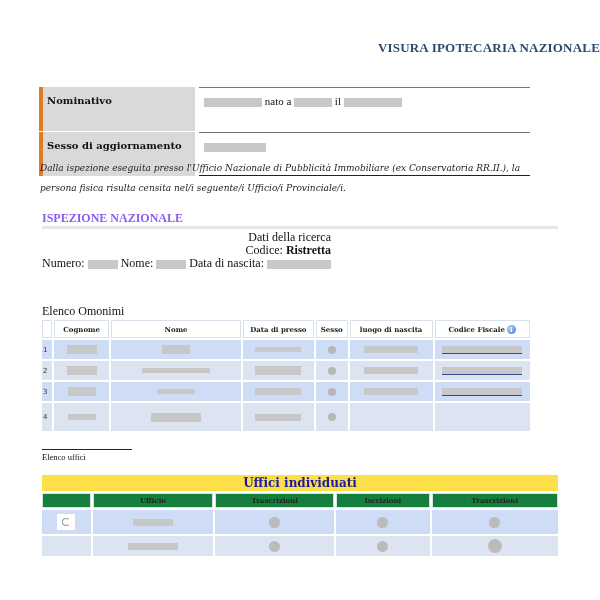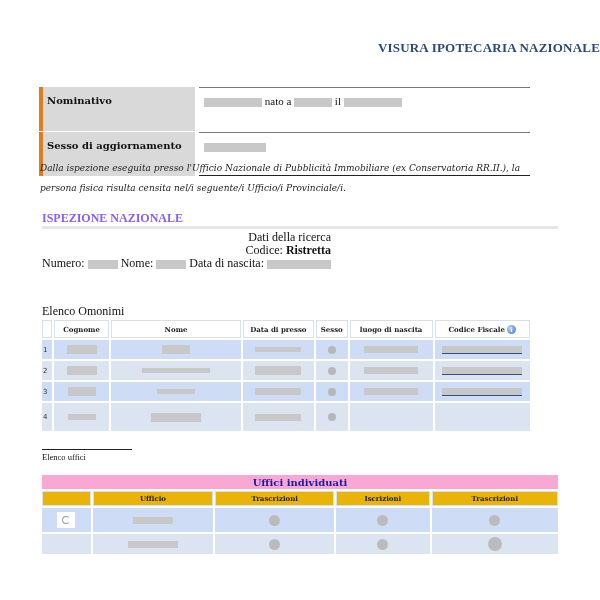--- a/index.html
+++ b/index.html
@@ -30,22 +30,22 @@
   table.omon tr.r-b td { background:#dce4f2; }
   table.omon tr.tall td { height:26px; }
   table.omon td.num { text-align:left; padding-left:1px; width:8px; }
   .dot { display:inline-block; width:8px; height:8px; border-radius:50%; background:#b7b7b7; vertical-align:middle; }
   .link-redact { display:inline-block; width:80px; height:7px; background:#c8c8c8; border-bottom:1.5px solid #2d4f8a; vertical-align:middle; }
   .info-icon { display:inline-block; width:9px; height:9px; border-radius:50%; background:radial-gradient(circle at 35% 35%, #b9d4ff, #3a6fc7); color:#fff; font-size:6px; line-height:9px; text-align:center; vertical-align:top; margin-left:2px; font-weight:bold; }
 
   .uff-line { position:absolute; top:449px; left:42px; width:90px; border-top:1px solid #222; }
   .uff-title { position:absolute; top:452px; left:42px; font-family:"Liberation Serif", serif; font-size:8.5px; color:#111; }
   table.uffici { position:absolute; top:473px; left:40px; width:520px; border-collapse:separate; border-spacing:2px 2px; font-family:"DejaVu Serif", serif; font-size:7px; }
-  table.uffici th.cap { background:#f9a8d4; color:#1a1aa6; font-weight:bold; height:12px; font-size:10px; }
-  table.uffici th.h { background:#eab308; border:1px solid #d8e0ec; height:11px; color:#222; font-weight:bold; }
+  table.uffici th.cap { background:#fde047; color:#1a1aa6; font-weight:bold; height:12px; font-size:12px; }
+  table.uffici th.h { background:#15803d; border:1px solid #d8e0ec; height:11px; color:#222; font-weight:bold; }
   table.uffici td { text-align:center; height:20px; }
   table.uffici tr.r-a td { background:#cfdcf5; height:22px; }
   table.uffici tr.r-b td { background:#dce4f2; height:18px; }
   .radio-box { display:inline-block; width:18px; height:16px; background:#fff; vertical-align:middle; position:relative; }
   .radio-box::after { content:""; position:absolute; left:5px; top:4px; width:6px; height:6px; border:1px solid #999; border-radius:50%; border-right-color:transparent; }
   .dot-lg { display:inline-block; width:11px; height:11px; border-radius:50%; background:#bbbbbb; vertical-align:middle; }
 </style>
 </head>
 <body>
 

